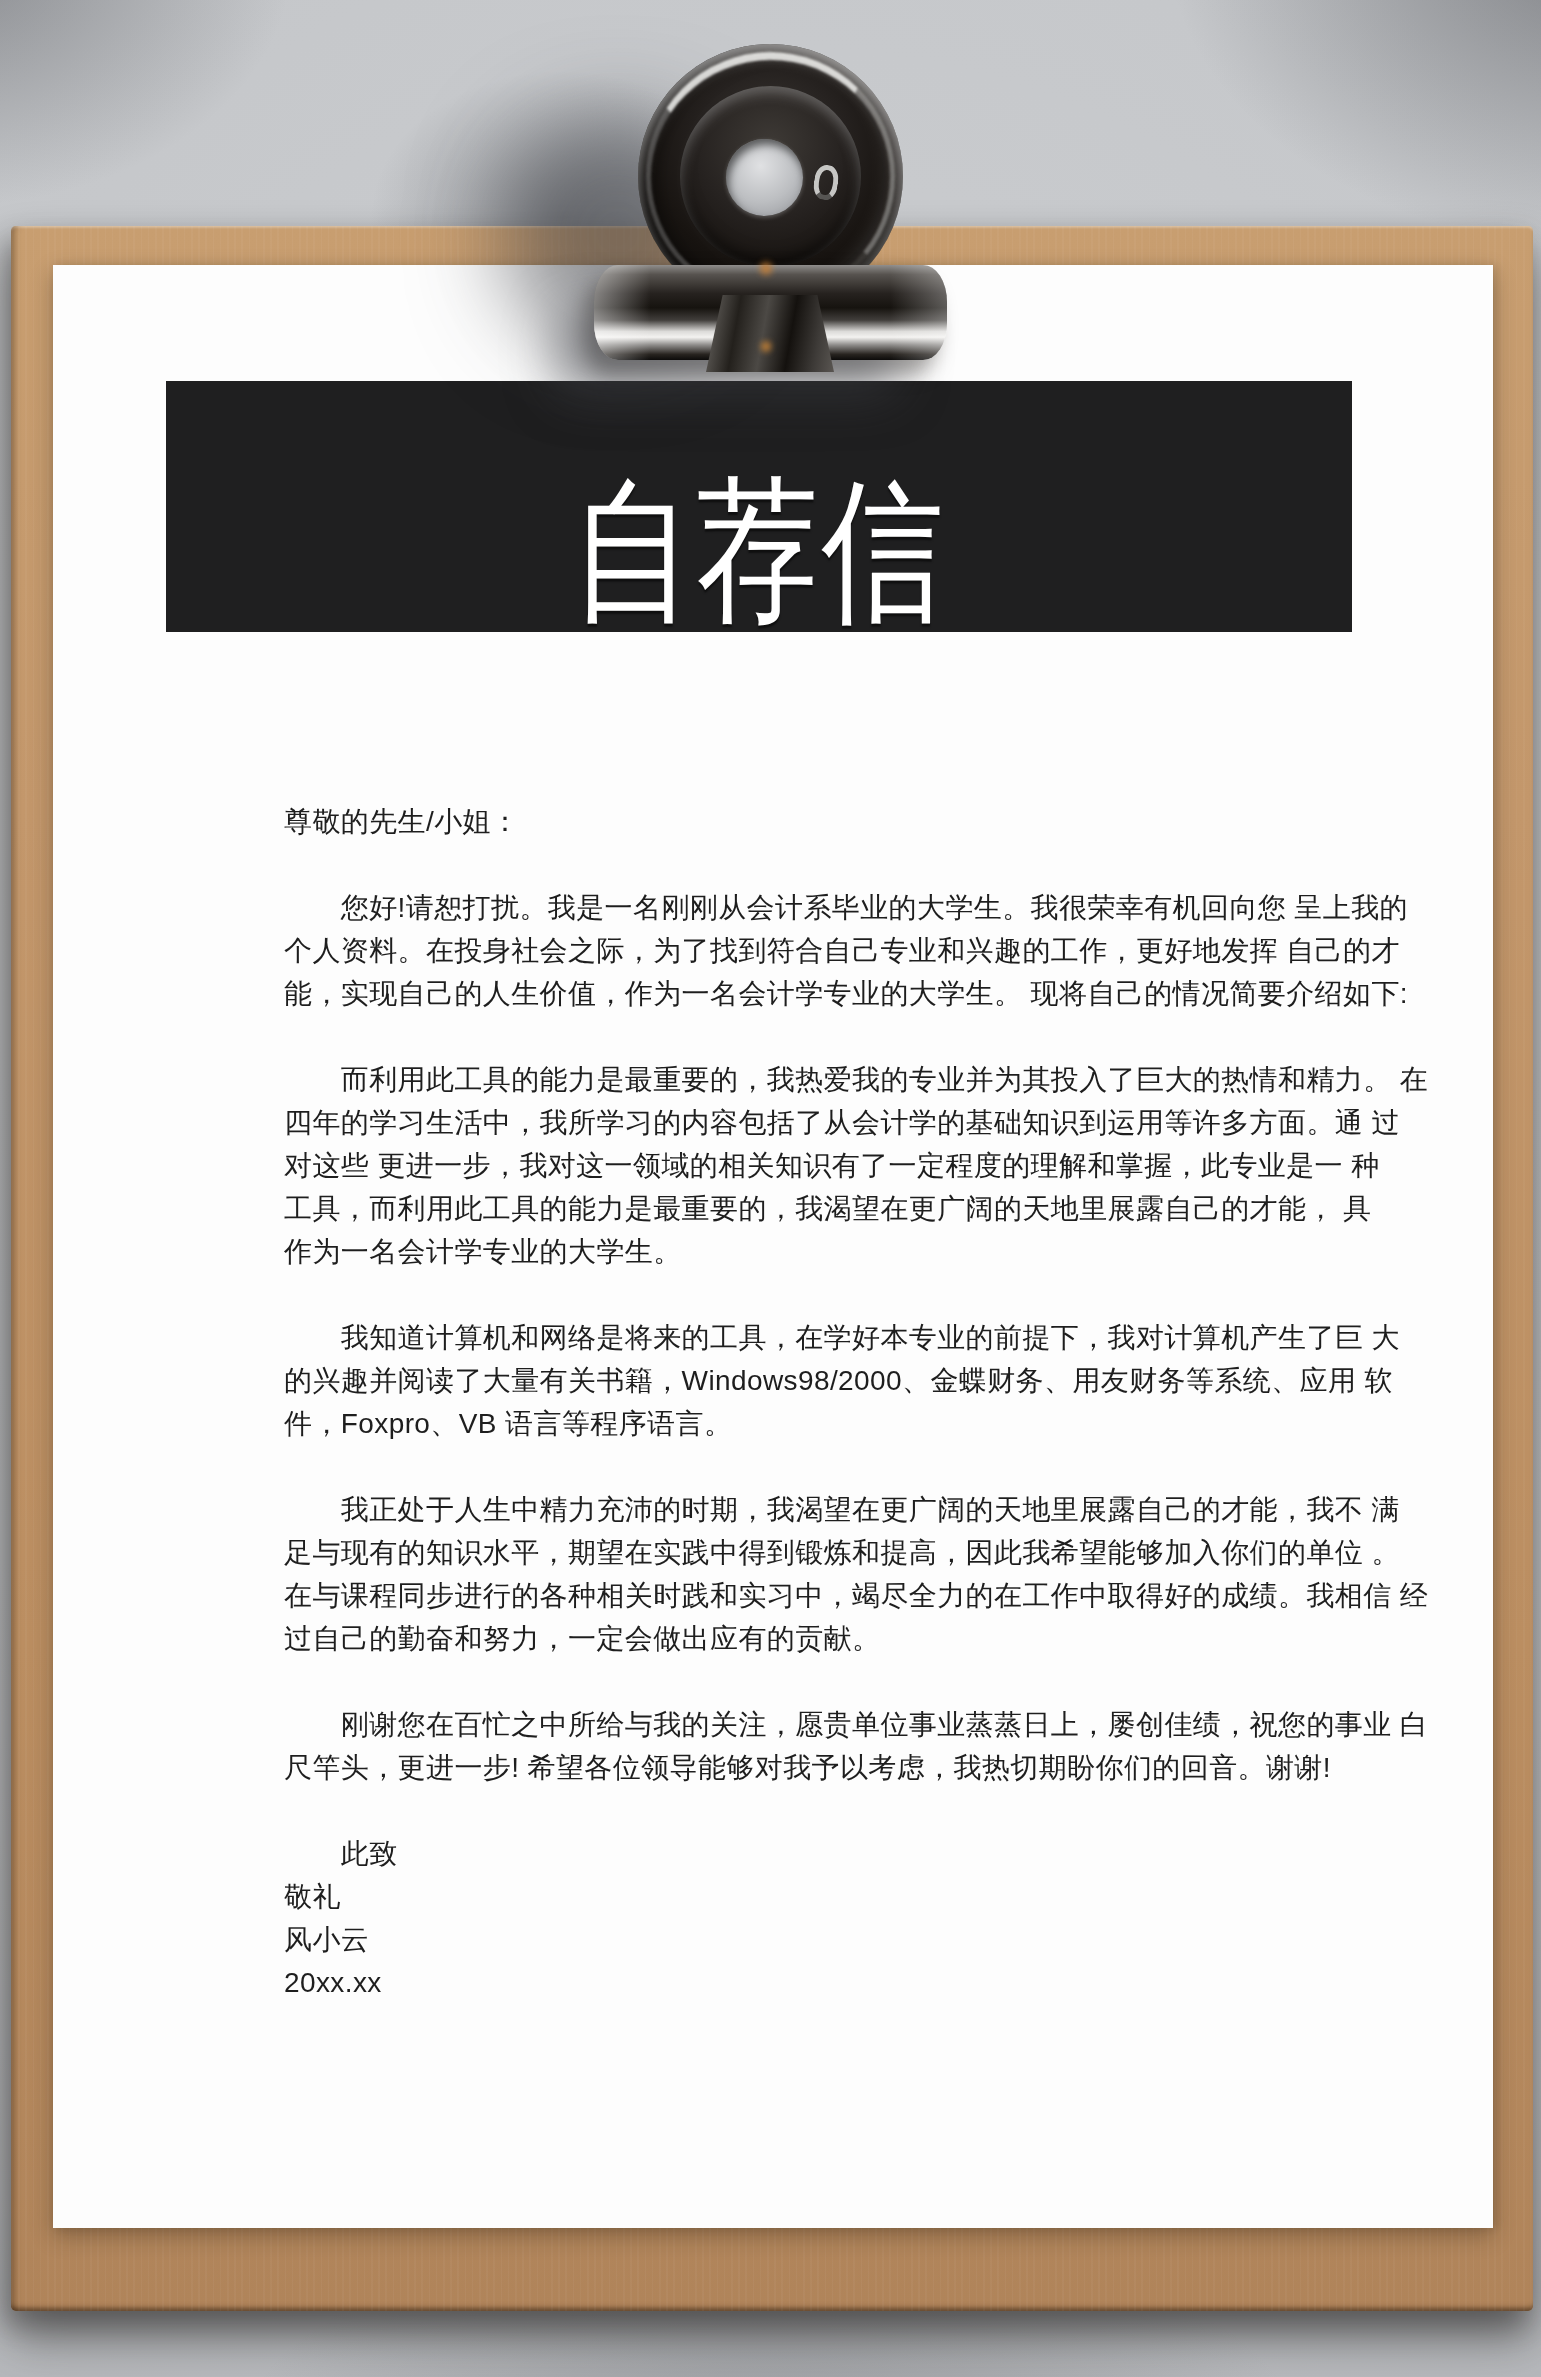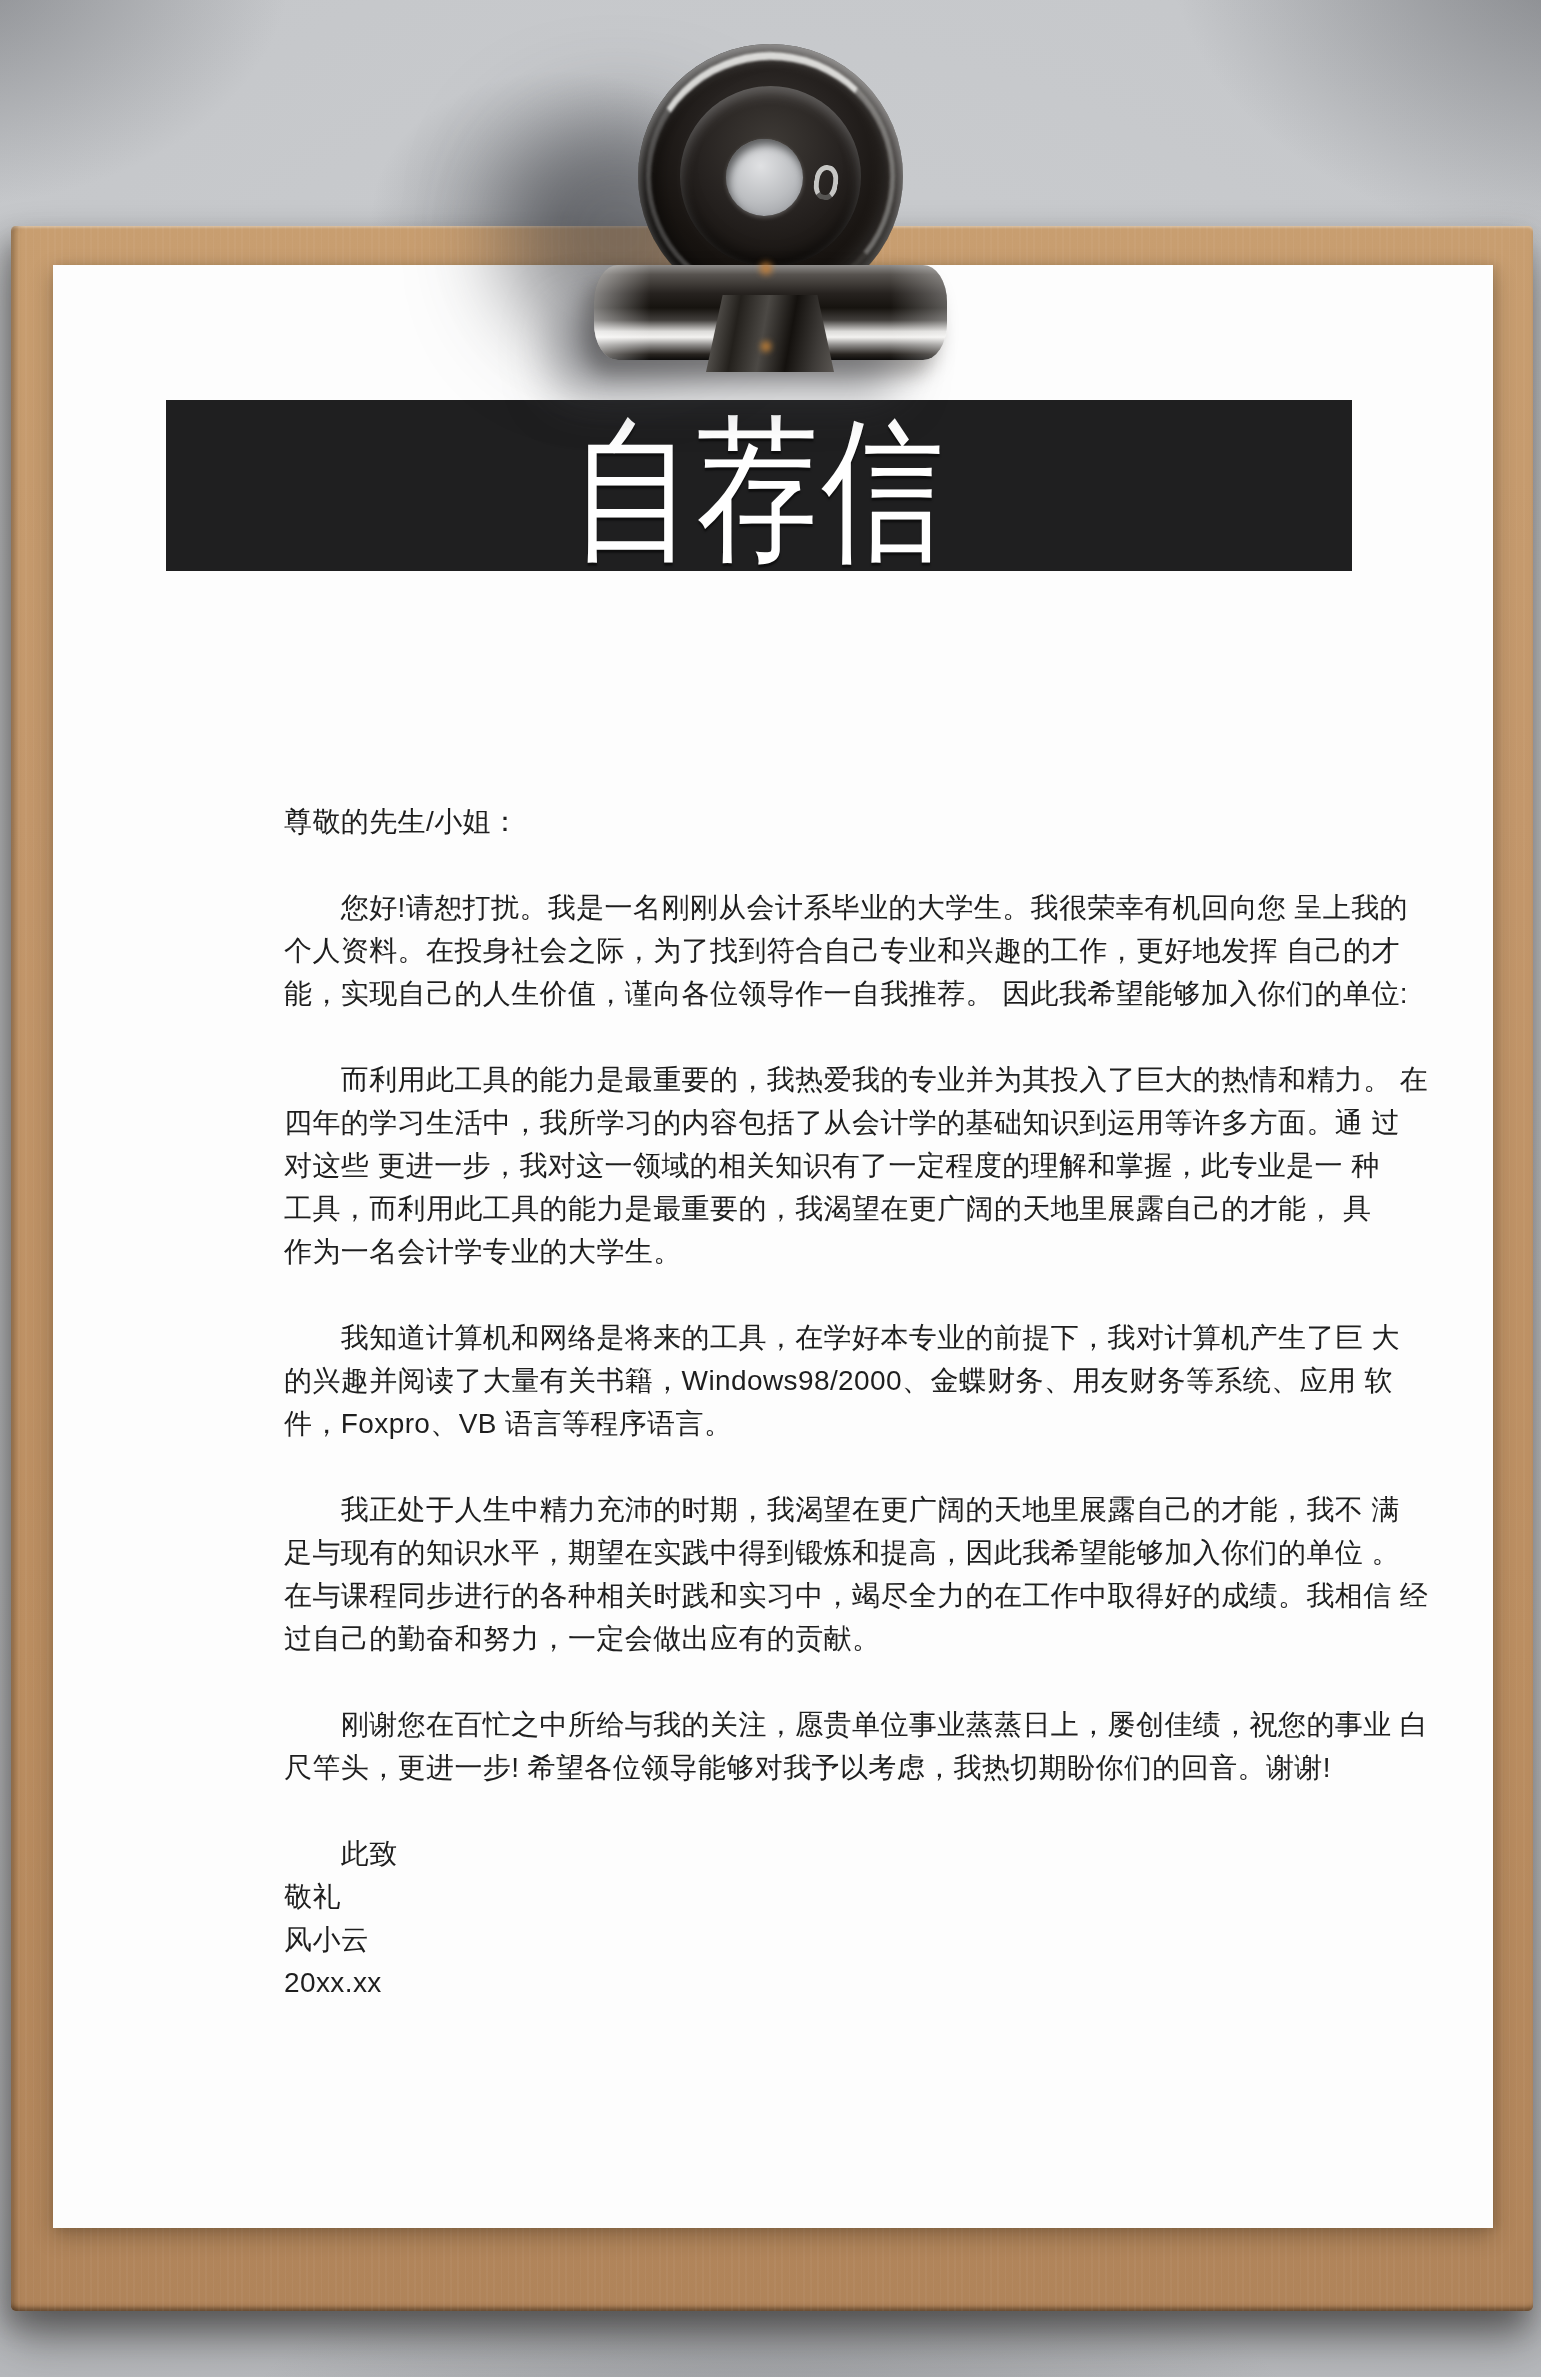--- a/index.html
+++ b/index.html
@@ -39,21 +39,21 @@
   
   .paper{
     position:absolute;z-index:3;
     left:53px;top:265px;width:1440px;height:1963px;
     background:var(--paper,#fdfdfd);
     box-shadow:0 8px 21px rgba(30,22,12,.30), 3.2px 0 8px rgba(30,22,12,.12);
   }
   
   .banner{
     position:absolute;z-index:4;
-    left:166px;top:400px;width:1186px;height:171px;
+    left:166px;top:381px;width:1186px;height:251px;
     background:var(--banner,#1f1f20);
   }
   .banner .title{
     position:absolute;bottom:3.2px;left:0;width:100%;
     text-align:center;
     color:#fff;
     font-size:122px;
     font-weight:500;
     letter-spacing:3.2px;
     line-height:1;
@@ -140,21 +140,21 @@
 
   <div class="banner">
     <div class="title">自荐信</div>
   </div>
 
   <div class="letter">
       <div class="ln">尊敬的先生/小姐：</div>
       <div class="ln gap"></div>
       <div class="ln">　　您好!请恕打扰。我是一名刚刚从会计系毕业的大学生。我很荣幸有机回向您 呈上我的</div>
       <div class="ln">个人资料。在投身社会之际，为了找到符合自己专业和兴趣的工作，更好地发挥 自己的才</div>
-      <div class="ln">能，实现自己的人生价值，谨向各位领导作一自我推荐。 因此我希望能够加入你们的单位:</div>
+      <div class="ln">能，实现自己的人生价值，作为一名会计学专业的大学生。 现将自己的情况简要介绍如下:</div>
       <div class="ln gap"></div>
       <div class="ln">　　而利用此工具的能力是最重要的，我热爱我的专业并为其投入了巨大的热情和精力。 在</div>
       <div class="ln">四年的学习生活中，我所学习的内容包括了从会计学的基础知识到运用等许多方面。通 过</div>
       <div class="ln">对这些 更进一步，我对这一领域的相关知识有了一定程度的理解和掌握，此专业是一 种</div>
       <div class="ln">工具，而利用此工具的能力是最重要的，我渴望在更广阔的天地里展露自己的才能， 具</div>
       <div class="ln">作为一名会计学专业的大学生。</div>
       <div class="ln gap"></div>
       <div class="ln">　　我知道计算机和网络是将来的工具，在学好本专业的前提下，我对计算机产生了巨 大</div>
       <div class="ln">的兴趣并阅读了大量有关书籍，Windows98/2000、金蝶财务、用友财务等系统、应用 软</div>
       <div class="ln">件，Foxpro、VB 语言等程序语言。</div>

